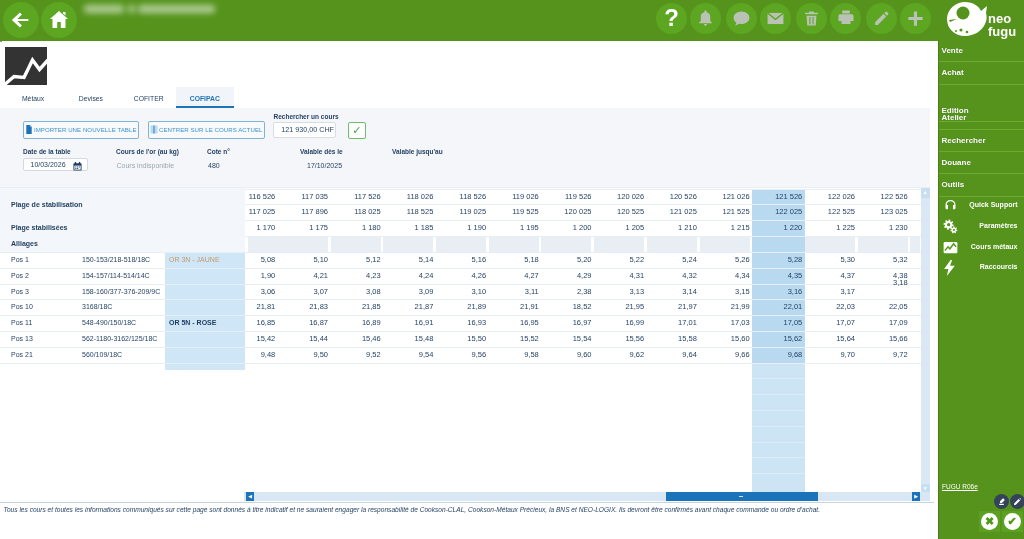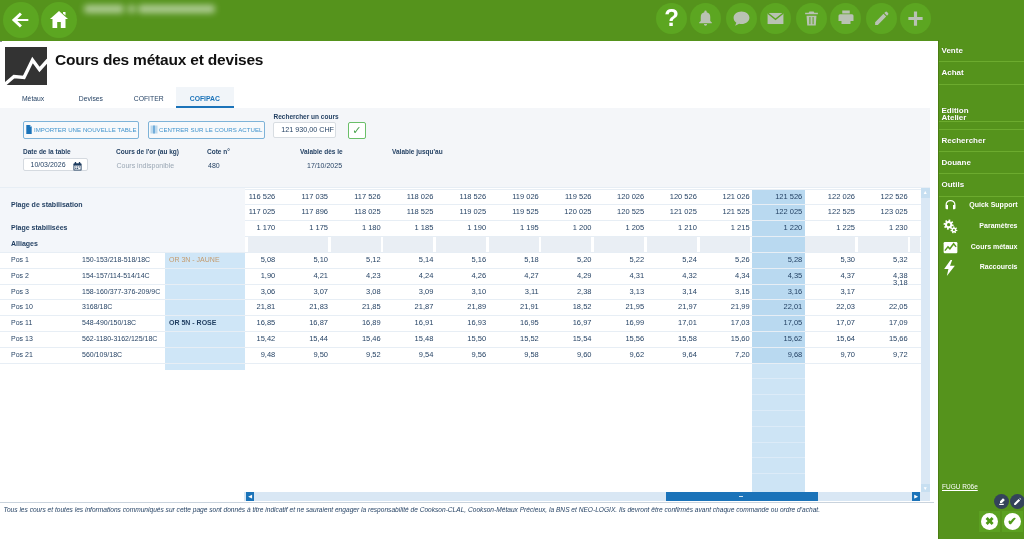--- a/index.html
+++ b/index.html
@@ -77,30 +77,43 @@
       </svg></div>
     <div class="tic" style="left:830px"><svg width="18" height="18" viewBox="0 0 24 24" style="margin:6.5px">
         <path fill="#b9c2b4" d="M7 2h10v4H7zM4 7h16a2 2 0 0 1 2 2v7h-4v4H6v-4H2V9a2 2 0 0 1 2-2zm4 9h8v4H8v-4z"></path>
       </svg></div>
     <div class="tic" style="left:866px"><svg width="17" height="17" viewBox="0 0 24 24" style="margin:7px">
         <path fill="#b9c2b4" d="M3 17.2L14.8 5.4l3.8 3.8L6.8 21H3v-3.8zM19.7 8.1l-3.8-3.8 1.5-1.5a1.7 1.7 0 0 1 2.4 0l1.4 1.4a1.7 1.7 0 0 1 0 2.4l-1.5 1.5z"></path>
       </svg></div>
     <div class="tic" style="left:900px"><svg width="19" height="19" viewBox="0 0 24 24" style="margin:6px">
         <path fill="#b9c2b4" d="M10 3h4v7h7v4h-7v7h-4v-7H3v-4h7z"></path>
       </svg></div>
+  <div id="logo">
+   <svg width="83" height="40" viewBox="0 0 83 40">
+     <g fill="#fff">
+      <path d="M6 19 C6 9 15 2 24 2 C32 2 38 6 40 11 L46 6 L45 13 C46 16 46 20 44 24 C41 31 33 36 24 36 C14 36 6 29 6 19 Z"></path>
+     </g>
+     <circle cx="22" cy="13" r="6.5" fill="#55931c"></circle>
+     <path d="M8 20 l8 -1 -7 3 z" fill="#55931c"></path>
+     <circle cx="20" cy="30" r="1.6" fill="#55931c"></circle>
+     <circle cx="26" cy="32" r="1.3" fill="#55931c"></circle>
+     <circle cx="15" cy="31" r="1" fill="#55931c"></circle>
+     <text x="47" y="22.5" font-family="Liberation Sans,sans-serif" font-size="13" font-weight="700" fill="#fff">neo</text>
+     <text x="47" y="35.5" font-family="Liberation Sans,sans-serif" font-size="13" font-weight="700" fill="#fff">fugu</text>
+   </svg>
+  </div>
 </div>
 <div id="leftline"></div>
 <div id="content">
   <div id="formband" style="position:absolute;left:0;top:66px;width:930px;height:78.7px;background:#f4f6f9"></div>
   <div id="ticon">
     <svg width="42" height="38" viewBox="0 0 42 38">
         <path d="M-1 38 L9 29.5 L19 30.5 L27.5 13 L34.5 22.5 L43 13" stroke="#fff" stroke-width="3.4" fill="none"></path>
       </svg>
   </div>
-  <div id="title">Cours des métaux et devises</div>
   <div class="tab" style="left:4.2px">Métaux</div>
   <div class="tab" style="left:62px">Devises</div>
   <div class="tab" style="left:119.8px">COFITER</div>
   <div class="tab tabsel" style="left:175.9px">COFIPAC</div>
 
   <div class="obtn" style="left:22.5px;width:116.5px"><svg width="8" height="9" viewBox="0 0 16 20">
         <path fill="#1b73b9" d="M2 0h8l4 4v16H2z"></path>
         <path fill="#9ec9e8" d="M10 0l4 4h-4z"></path>
       </svg>IMPORTER UNE NOUVELLE TABLE</div>
   <div class="obtn" style="left:148px;width:116.5px"><svg width="8" height="9" viewBox="0 0 16 18">
@@ -293,21 +306,21 @@
 <div class="nc" style="left:857.6px;top:330.9px;width:50.1px;height:15.8px;line-height:15.8px">15,66</div>
 <div class="nc" style="left:225.2px;top:346.7px;width:50.1px;height:15.8px;line-height:15.8px">9,48</div>
 <div class="nc" style="left:277.9px;top:346.7px;width:50.1px;height:15.8px;line-height:15.8px">9,50</div>
 <div class="nc" style="left:330.6px;top:346.7px;width:50.1px;height:15.8px;line-height:15.8px">9,52</div>
 <div class="nc" style="left:383.3px;top:346.7px;width:50.1px;height:15.8px;line-height:15.8px">9,54</div>
 <div class="nc" style="left:436.0px;top:346.7px;width:50.1px;height:15.8px;line-height:15.8px">9,56</div>
 <div class="nc" style="left:488.7px;top:346.7px;width:50.1px;height:15.8px;line-height:15.8px">9,58</div>
 <div class="nc" style="left:541.4px;top:346.7px;width:50.1px;height:15.8px;line-height:15.8px">9,60</div>
 <div class="nc" style="left:594.1px;top:346.7px;width:50.1px;height:15.8px;line-height:15.8px">9,62</div>
 <div class="nc" style="left:646.8px;top:346.7px;width:50.1px;height:15.8px;line-height:15.8px">9,64</div>
-<div class="nc" style="left:699.5px;top:346.7px;width:50.1px;height:15.8px;line-height:15.8px">7,20</div>
+<div class="nc" style="left:699.5px;top:346.7px;width:50.1px;height:15.8px;line-height:15.8px">9,66</div>
 <div class="nc hlc" style="left:752.2px;top:346.7px;width:50.1px;height:15.8px;line-height:15.8px">9,68</div>
 <div class="nc" style="left:804.9px;top:346.7px;width:50.1px;height:15.8px;line-height:15.8px">9,70</div>
 <div class="nc" style="left:857.6px;top:346.7px;width:50.1px;height:15.8px;line-height:15.8px">9,72</div>
       <div class="lbl b" style="left:11px;top:188.5px;height:31.4px;line-height:31.4px">Plage de stabilisation</div>
 <div class="lbl b" style="left:11px;top:219.9px;height:15.7px;line-height:15.7px">Plage stabilisées</div>
 <div class="lbl b" style="left:11px;top:235.6px;height:16.3px;line-height:16.3px">Alliages</div>
 <div class="lbl" style="left:11px;top:251.9px;height:15.8px;line-height:15.8px">Pos 1</div>
 <div class="lbl" style="left:82px;top:251.9px;height:15.8px;line-height:15.8px">150-153/218-518/18C</div>
 <div class="lbl" style="left:169px;top:251.9px;height:15.8px;line-height:15.8px;color:#c49a6c;font-weight:400">OR 3N - JAUNE</div>
 <div class="lbl" style="left:11px;top:267.7px;height:15.8px;line-height:15.8px">Pos 2</div>

